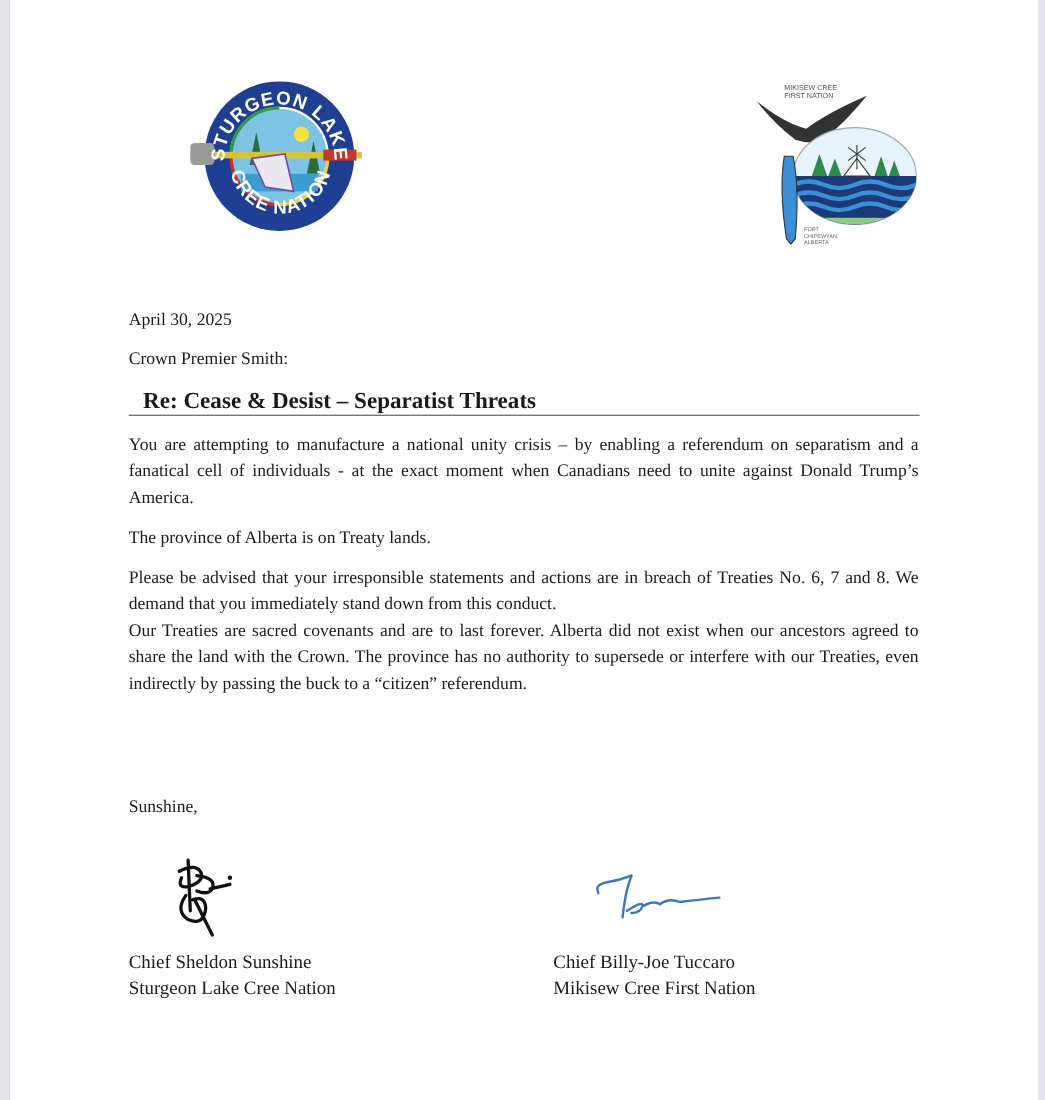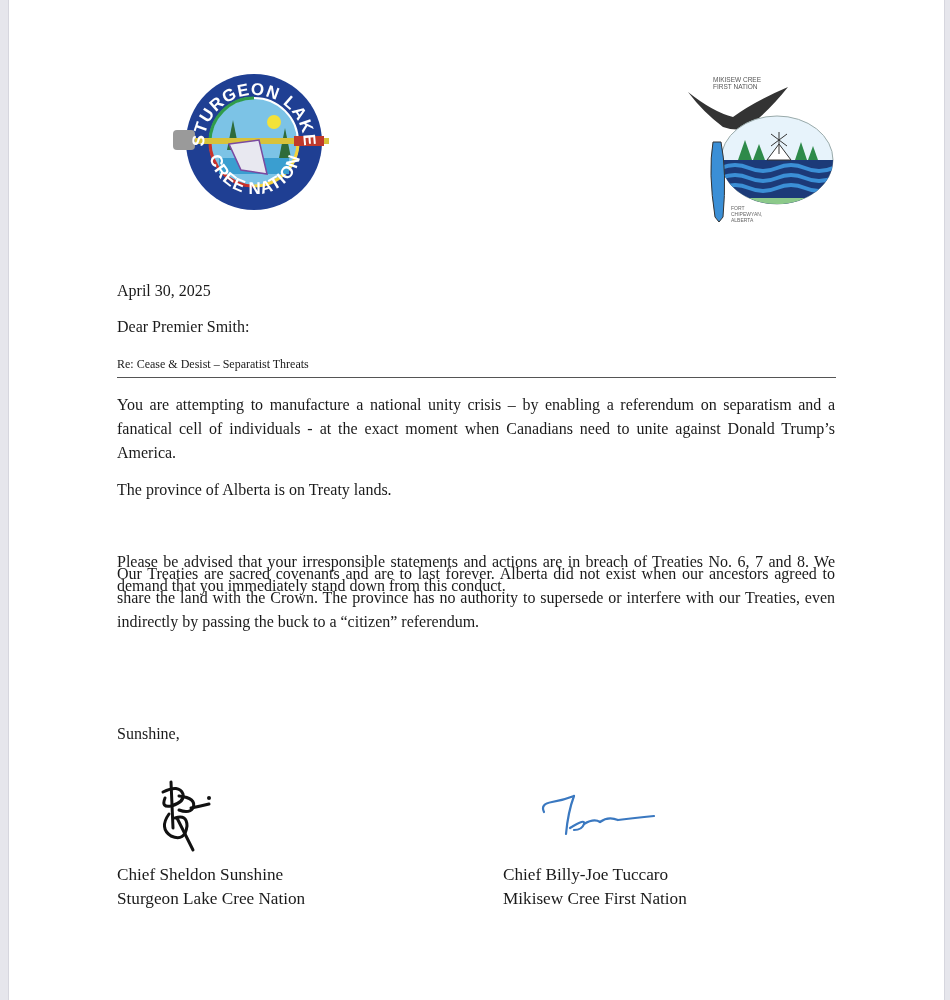--- a/index.html
+++ b/index.html
@@ -9,25 +9,25 @@
   }
   .page {
     position:absolute; left:8px; top:0; width:935px; height:1000px; background:#ffffff;
     border-left:1px solid #d6d6de; border-right:1px solid #d6d6de;
   }
   .logo-left { position:absolute; left:160px; top:70px; width:165px; height:145px; }
   .logo-right { position:absolute; left:674px; top:72px; width:160px; height:155px; }
   .text { position:absolute; left:108px; width:718px; font-size:16px; line-height:24px; }
   .date { top:279px; }
   .salutation { top:315px; }
-  .subject { top:352px; font-weight:normal; font-size:12px; }
+  .subject { top:352px; font-weight:bold; font-size:21px;margin-left:13px; }
   .rule { position:absolute; left:108px; top:377px; width:719px; height:1px; background:#555; }
   .p1 { top:393px; text-align:justify; }
   .p2 { top:478px; }
-  .p3 { top:514px; text-align:justify;margin-top:36px; }
+  .p3 { top:514px; text-align:justify; }
   .p4 { top:562px; text-align:justify; }
   .p5 { top:662px; text-align:justify; }
   .closing { top:722px; }
   .sig { position:absolute; }
   .sig1 { left:140px; top:778px; width:75px; height:78px; }
   .sig2 { left:525px; top:790px; width:130px; height:50px; }
   .signer { position:absolute; font-size:17.2px; line-height:24px; }
   .signer1 { left:108px; top:863px; }
   .signer2 { left:494px; top:863px; }
 </style>
@@ -85,21 +85,21 @@
       <line x1="88" y1="62" x2="104" y2="74" stroke="#333" stroke-width="1"></line>
       <line x1="104" y1="62" x2="88" y2="74" stroke="#333" stroke-width="1"></line>
     </g>
     <path d="M30 70 Q25 100 32 145 L36 150 L40 145 Q44 100 38 70 Z" fill="#3b8fd6" stroke="#333" stroke-width="1"></path>
     <text x="48" y="138" font-family="Liberation Sans, sans-serif" font-size="5" fill="#666">FORT</text>
     <text x="48" y="144" font-family="Liberation Sans, sans-serif" font-size="5" fill="#666">CHIPEWYAN,</text>
     <text x="48" y="150" font-family="Liberation Sans, sans-serif" font-size="5" fill="#666">ALBERTA</text>
   </svg>
 
   <div class="text date">April 30, 2025</div>
-  <div class="text salutation">Dear Premier Smith:</div>
+  <div class="text salutation">Crown Premier Smith:</div>
   <div class="text subject">Re: Cease &amp; Desist – Separatist Threats</div>
   <div class="rule"></div>
 
   <div class="text p2">The province of Alberta is on Treaty lands.</div>
   <div class="text p1">You are attempting to manufacture a national unity crisis – by enabling a referendum on separatism and a fanatical cell of individuals - at the exact moment when Canadians need to unite against Donald Trump’s America.</div>
   <div class="text p3">Please be advised that your irresponsible statements and actions are in breach of Treaties No. 6, 7 and 8. We demand that you immediately stand down from this conduct.</div>
   <div class="text p4">Our Treaties are sacred covenants and are to last forever. Alberta did not exist when our ancestors agreed to share the land with the Crown.  The province has no authority to supersede or interfere with our Treaties, even indirectly by passing the buck to a “citizen” referendum.</div>
   <div class="text closing">Sunshine,</div>
 
   <svg class="sig sig1" viewBox="0 0 75 78">

